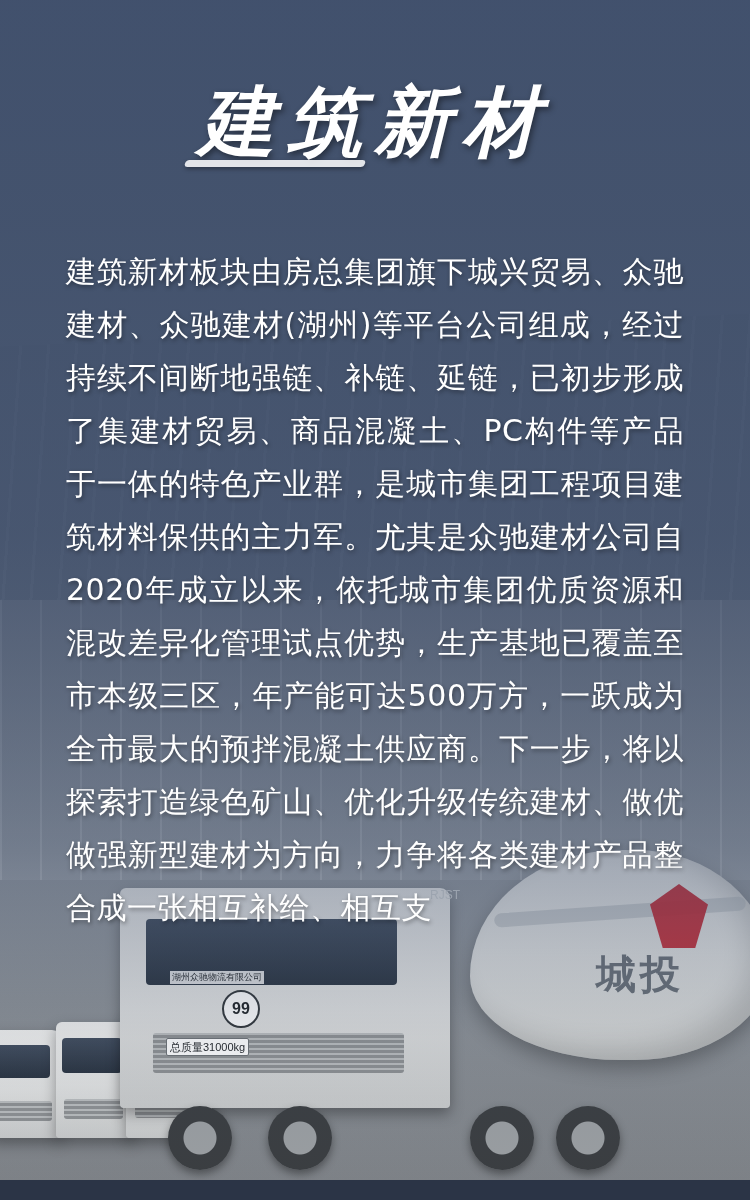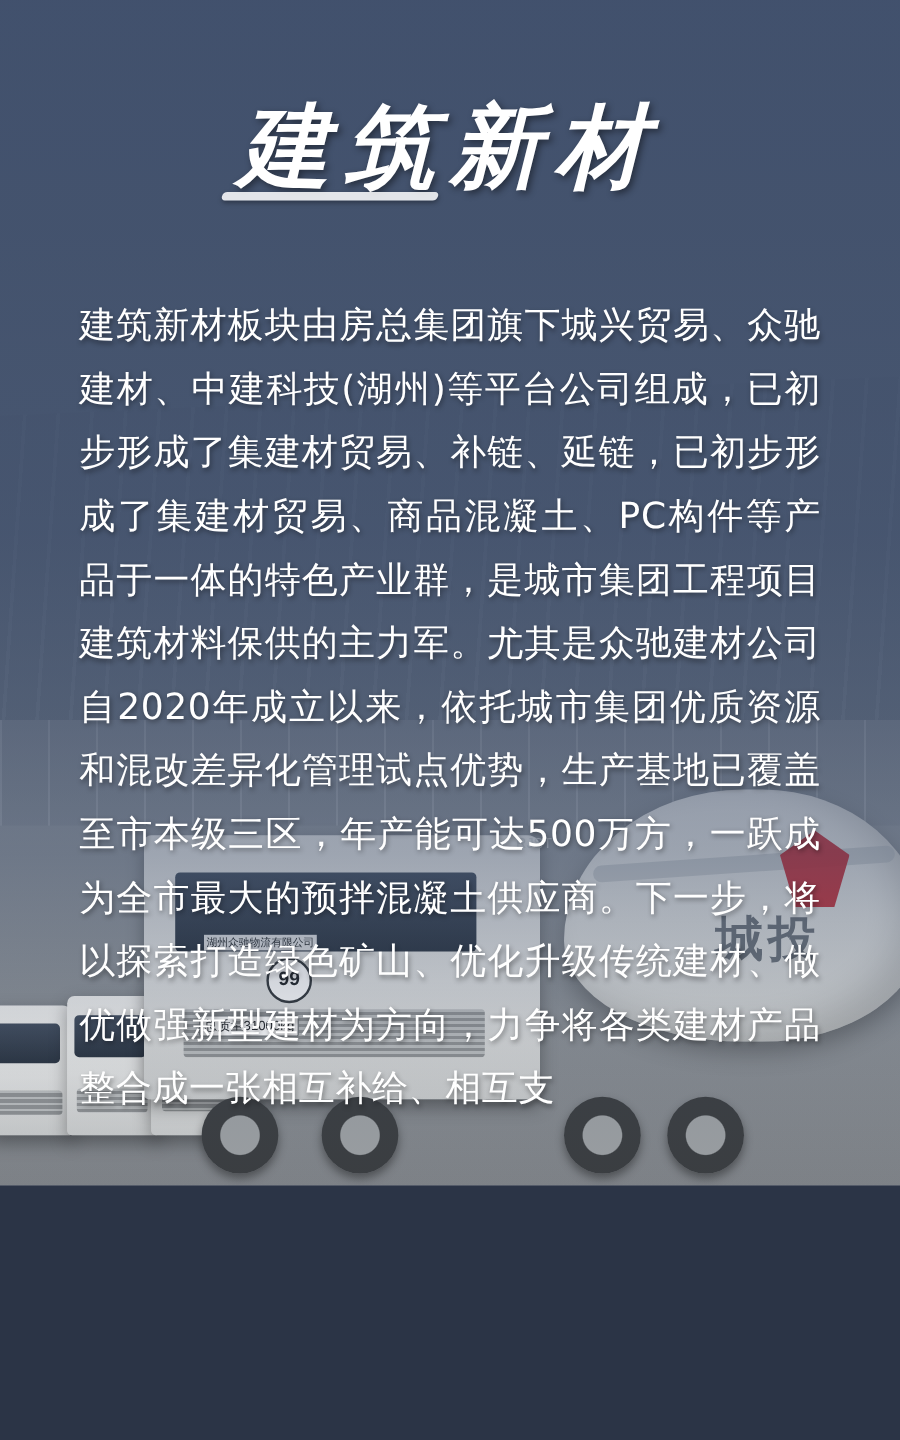--- a/index.html
+++ b/index.html
@@ -6,21 +6,21 @@
     margin: 0;
     padding: 0;
     background: #2b3446;
   }
   body {
     font-family: "Liberation Sans", sans-serif;
   }
   .poster {
     position: relative;
     width: 750px;
-    height: 988px;
+    height: 1180px;
     overflow: hidden;
     background: linear-gradient(180deg, #6b7789 0%, #67758a 18%, #5d6b81 40%, #6a7486 58%, #7b8392 72%, #8b919c 86%, #9aa0a9 100%);
   }
 
   
   .photo {
     position: absolute;
     inset: 0;
     overflow: hidden;
   }
@@ -278,16 +278,16 @@
       <div class="plate" style="left:166px; bottom:124px;">总质量31000kg</div>
       <div class="cab-strip" style="left:428px; bottom:278px; background:transparent; color:#d6d9da; font-size:12px;">RJST</div>
     </div>
   </div>
 
   <div class="tint"></div>
 
   <div class="content">
     <div class="title">建筑新材</div>
     <div class="title-underline"></div>
-    <div class="body-text">建筑新材板块由房总集团旗下城兴贸易、众驰建材、中建科技(湖州)等平台公司组成，已初步形成了集建材贸易、补链、延链，已初步形成了集建材贸易、商品混凝土、PC构件等产品于一体的特色产业群，是城市集团工程项目建筑材料保供的主力军。尤其是众驰建材公司自2020年成立以来，依托城市集团优质资源和混改差异化管理试点优势，生产基地已覆盖至市本级三区，年产能可达500万方，一跃成为全市最大的预拌混凝土供应商。下一步，将以探索打造绿色矿山、优化升级传统建材、做优做强新型建材为方向，力争将各类建材产品整合成一张相互补给、相互支</div>
+    <div class="body-text">建筑新材板块由房总集团旗下城兴贸易、众驰建材、众驰建材(湖州)等平台公司组成，经过持续不间断地强链、补链、延链，已初步形成了集建材贸易、商品混凝土、PC构件等产品于一体的特色产业群，是城市集团工程项目建筑材料保供的主力军。尤其是众驰建材公司自2020年成立以来，依托城市集团优质资源和混改差异化管理试点优势，生产基地已覆盖至市本级三区，年产能可达500万方，一跃成为全市最大的预拌混凝土供应商。下一步，将以探索打造绿色矿山、优化升级传统建材、做优做强新型建材为方向，力争将各类建材产品整合成一张相互补给、相互支</div>
   </div>
 
 </div>
 
 </body></html>

